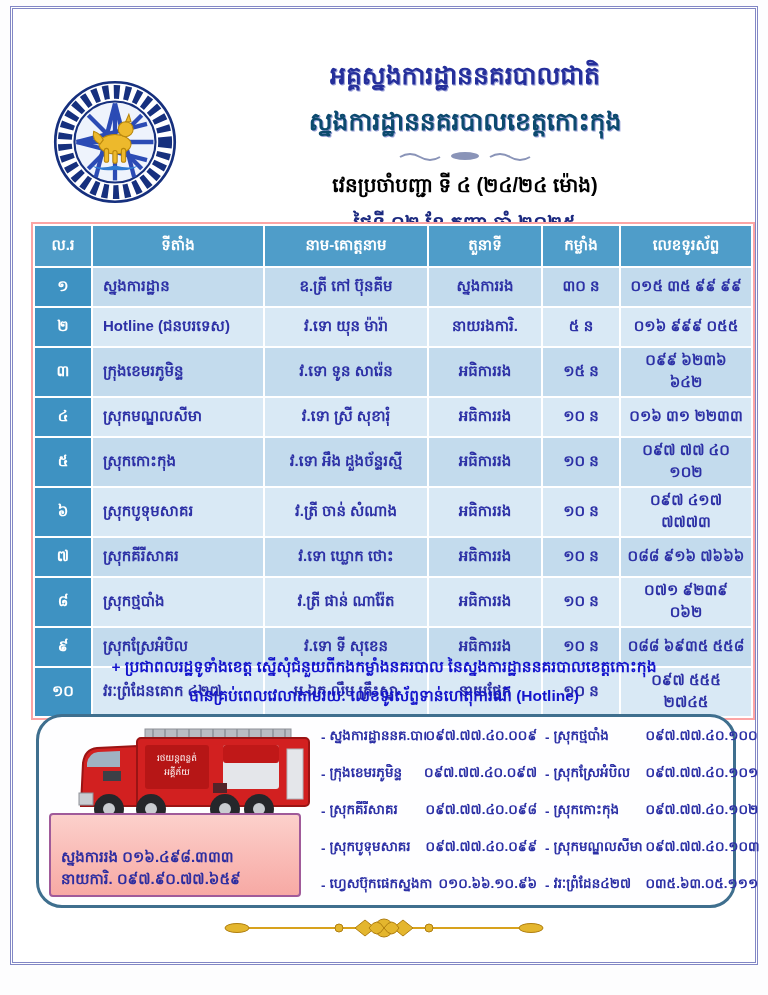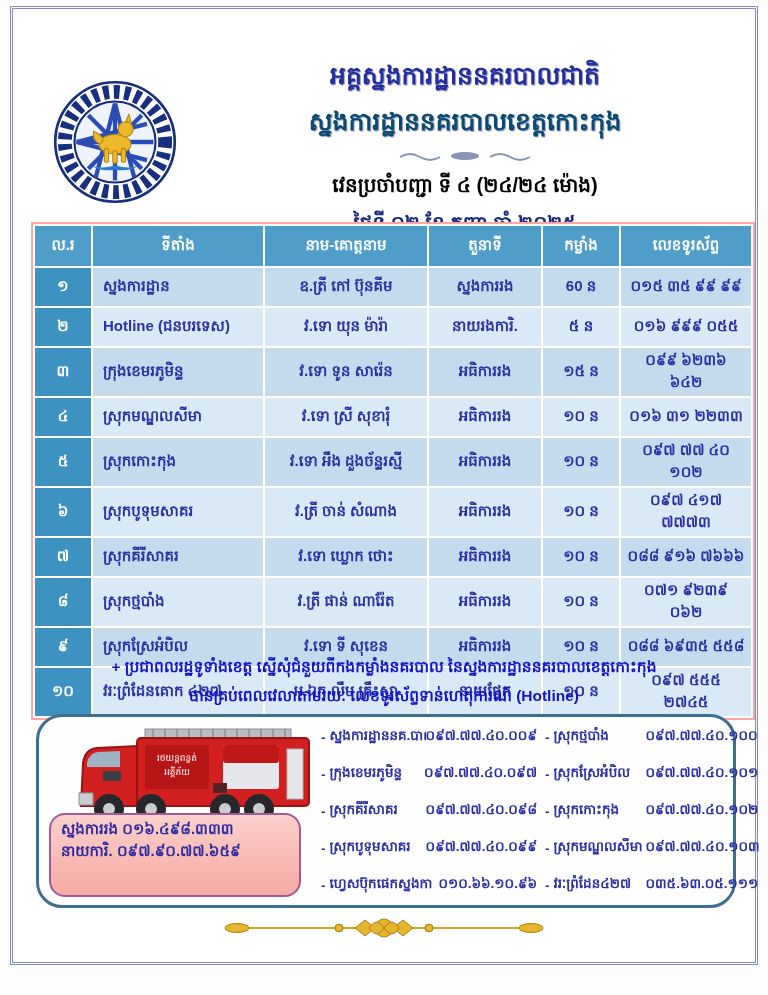--- a/index.html
+++ b/index.html
@@ -28,23 +28,23 @@
   table.duty tr.even td{background:#d9e9f5;}
   table.duty td.num{background:#3e92c2 !important;color:#ffffff;}
   
   .note{position:absolute;left:40px;top:652px;width:688px;text-align:center;
         color:#1414cc;font-weight:bold;font-size:15.5px;line-height:1.9;}
   
   .contact-box{position:absolute;left:36px;top:714px;width:694px;height:188px;
                border:3px solid #3f6f8e;border-radius:26px;background:#fefeff;}
   .truck{position:absolute;left:34px;top:6px;}
   .pink-box{position:absolute;left:10px;top:96px;width:252px;height:84px;
-            border:2px solid #a05a9a;border-radius:16px;
+            border:2px solid #a05a9a;border-radius:4px;
             background:linear-gradient(180deg,#fcd0cb,#f7a9a4);
-            display:flex;flex-direction:column;justify-content:flex-start;
+            display:flex;flex-direction:column;justify-content:flex-end;
             padding:4px 10px;box-sizing:border-box;}
   .pink-line{color:#2d2da0;font-weight:bold;font-size:15px;}
   .hotlist{position:absolute;left:282px;top:10px;width:402px;height:168px;
            display:flex;flex-direction:column;justify-content:space-between;}
   .hot-row{display:flex;gap:8px;}
   .entry{display:flex;align-items:center;color:#2d31a6;font-weight:bold;font-size:13.5px;white-space:nowrap;}
   .entry .dash{margin-right:4px;}
   .col-a{width:216px;}
   .col-a .lbl{width:118px;overflow:hidden;}
   .col-b{flex:1;}
@@ -120,21 +120,21 @@
         <th>កម្លាំង</th>
         <th>លេខទូរស័ព្ទ</th>
       </tr>
     </thead>
     <tbody id="duty-body">
         <tr class="odd">
           <td class="num">១</td>
           <td class="loc">ស្នងការដ្ឋាន</td>
           <td>ឧ.ត្រី កៅ ប៊ុនគីម</td>
           <td>ស្នងការរង</td>
-          <td>60 ន</td>
+          <td>៣០ ន</td>
           <td>០១៥ ៣៥ ៩៩ ៩៩</td>
         </tr>
         <tr class="even">
           <td class="num">២</td>
           <td class="loc">Hotline (ជនបរទេស)</td>
           <td>វ.ទោ យុន ម៉ារ៉ា</td>
           <td>នាយរងការិ.</td>
           <td>៥ ន</td>
           <td>០១៦ ៩៩៩ ០៥៥</td>
         </tr>

